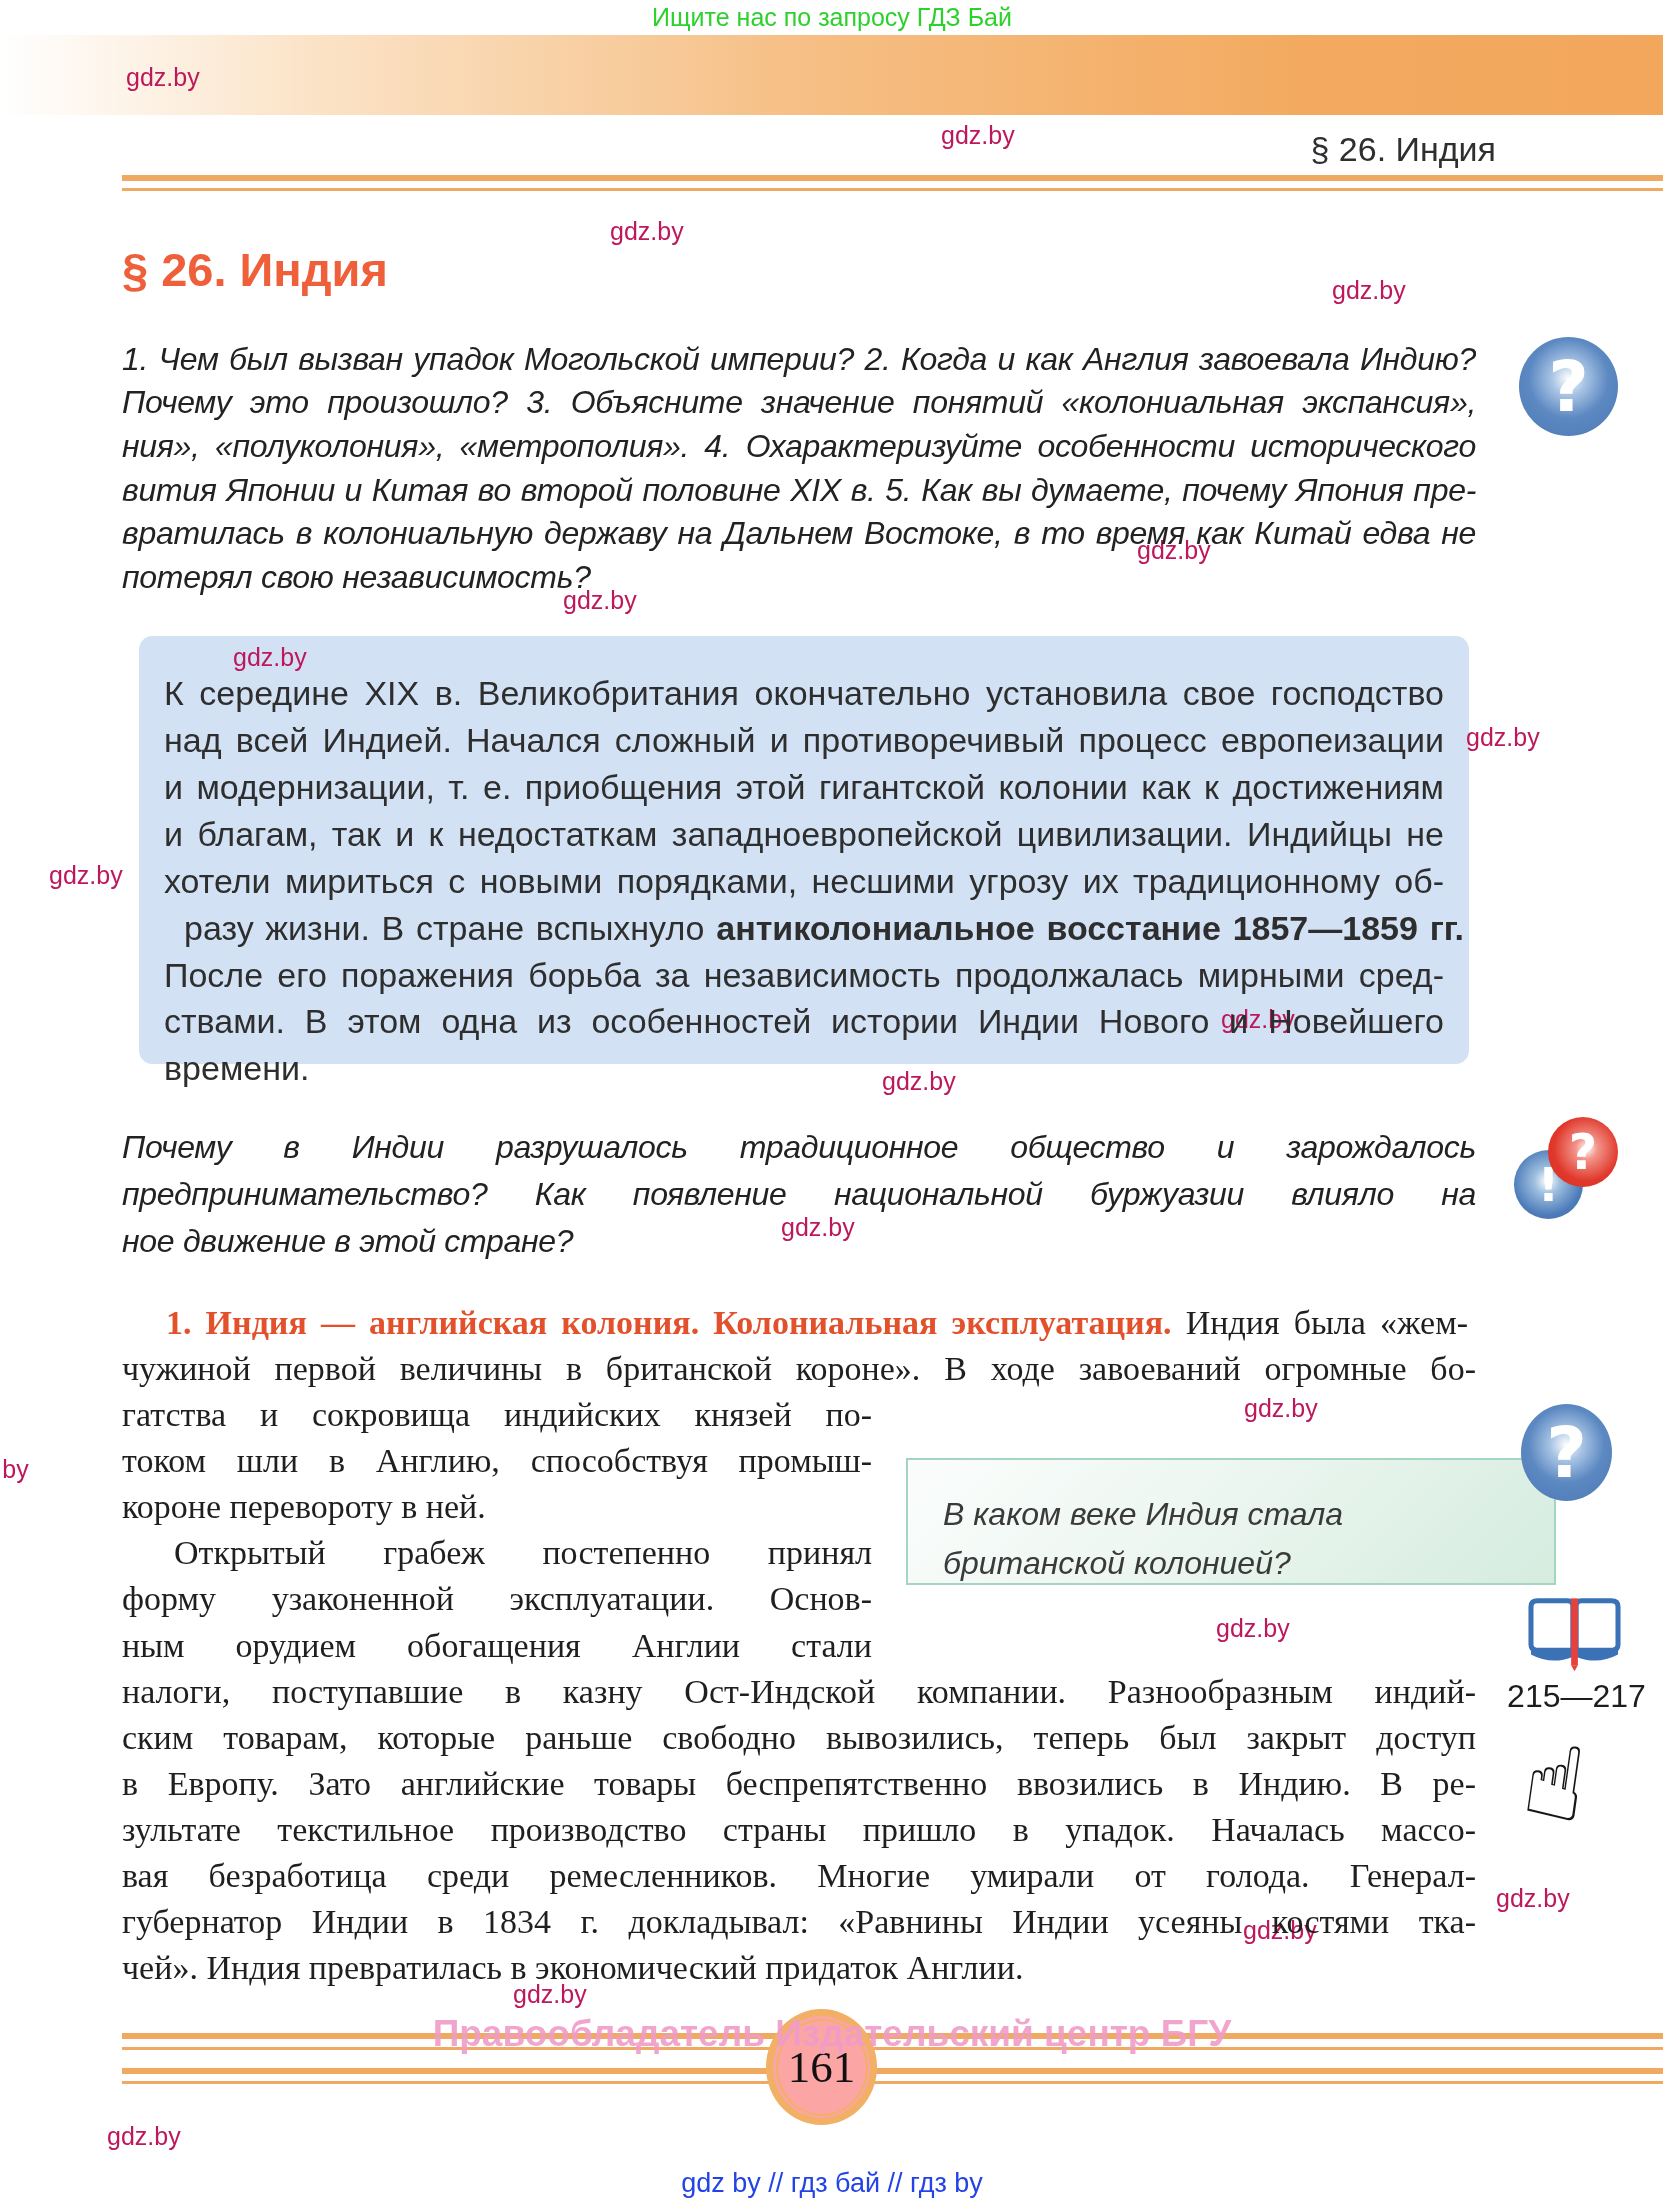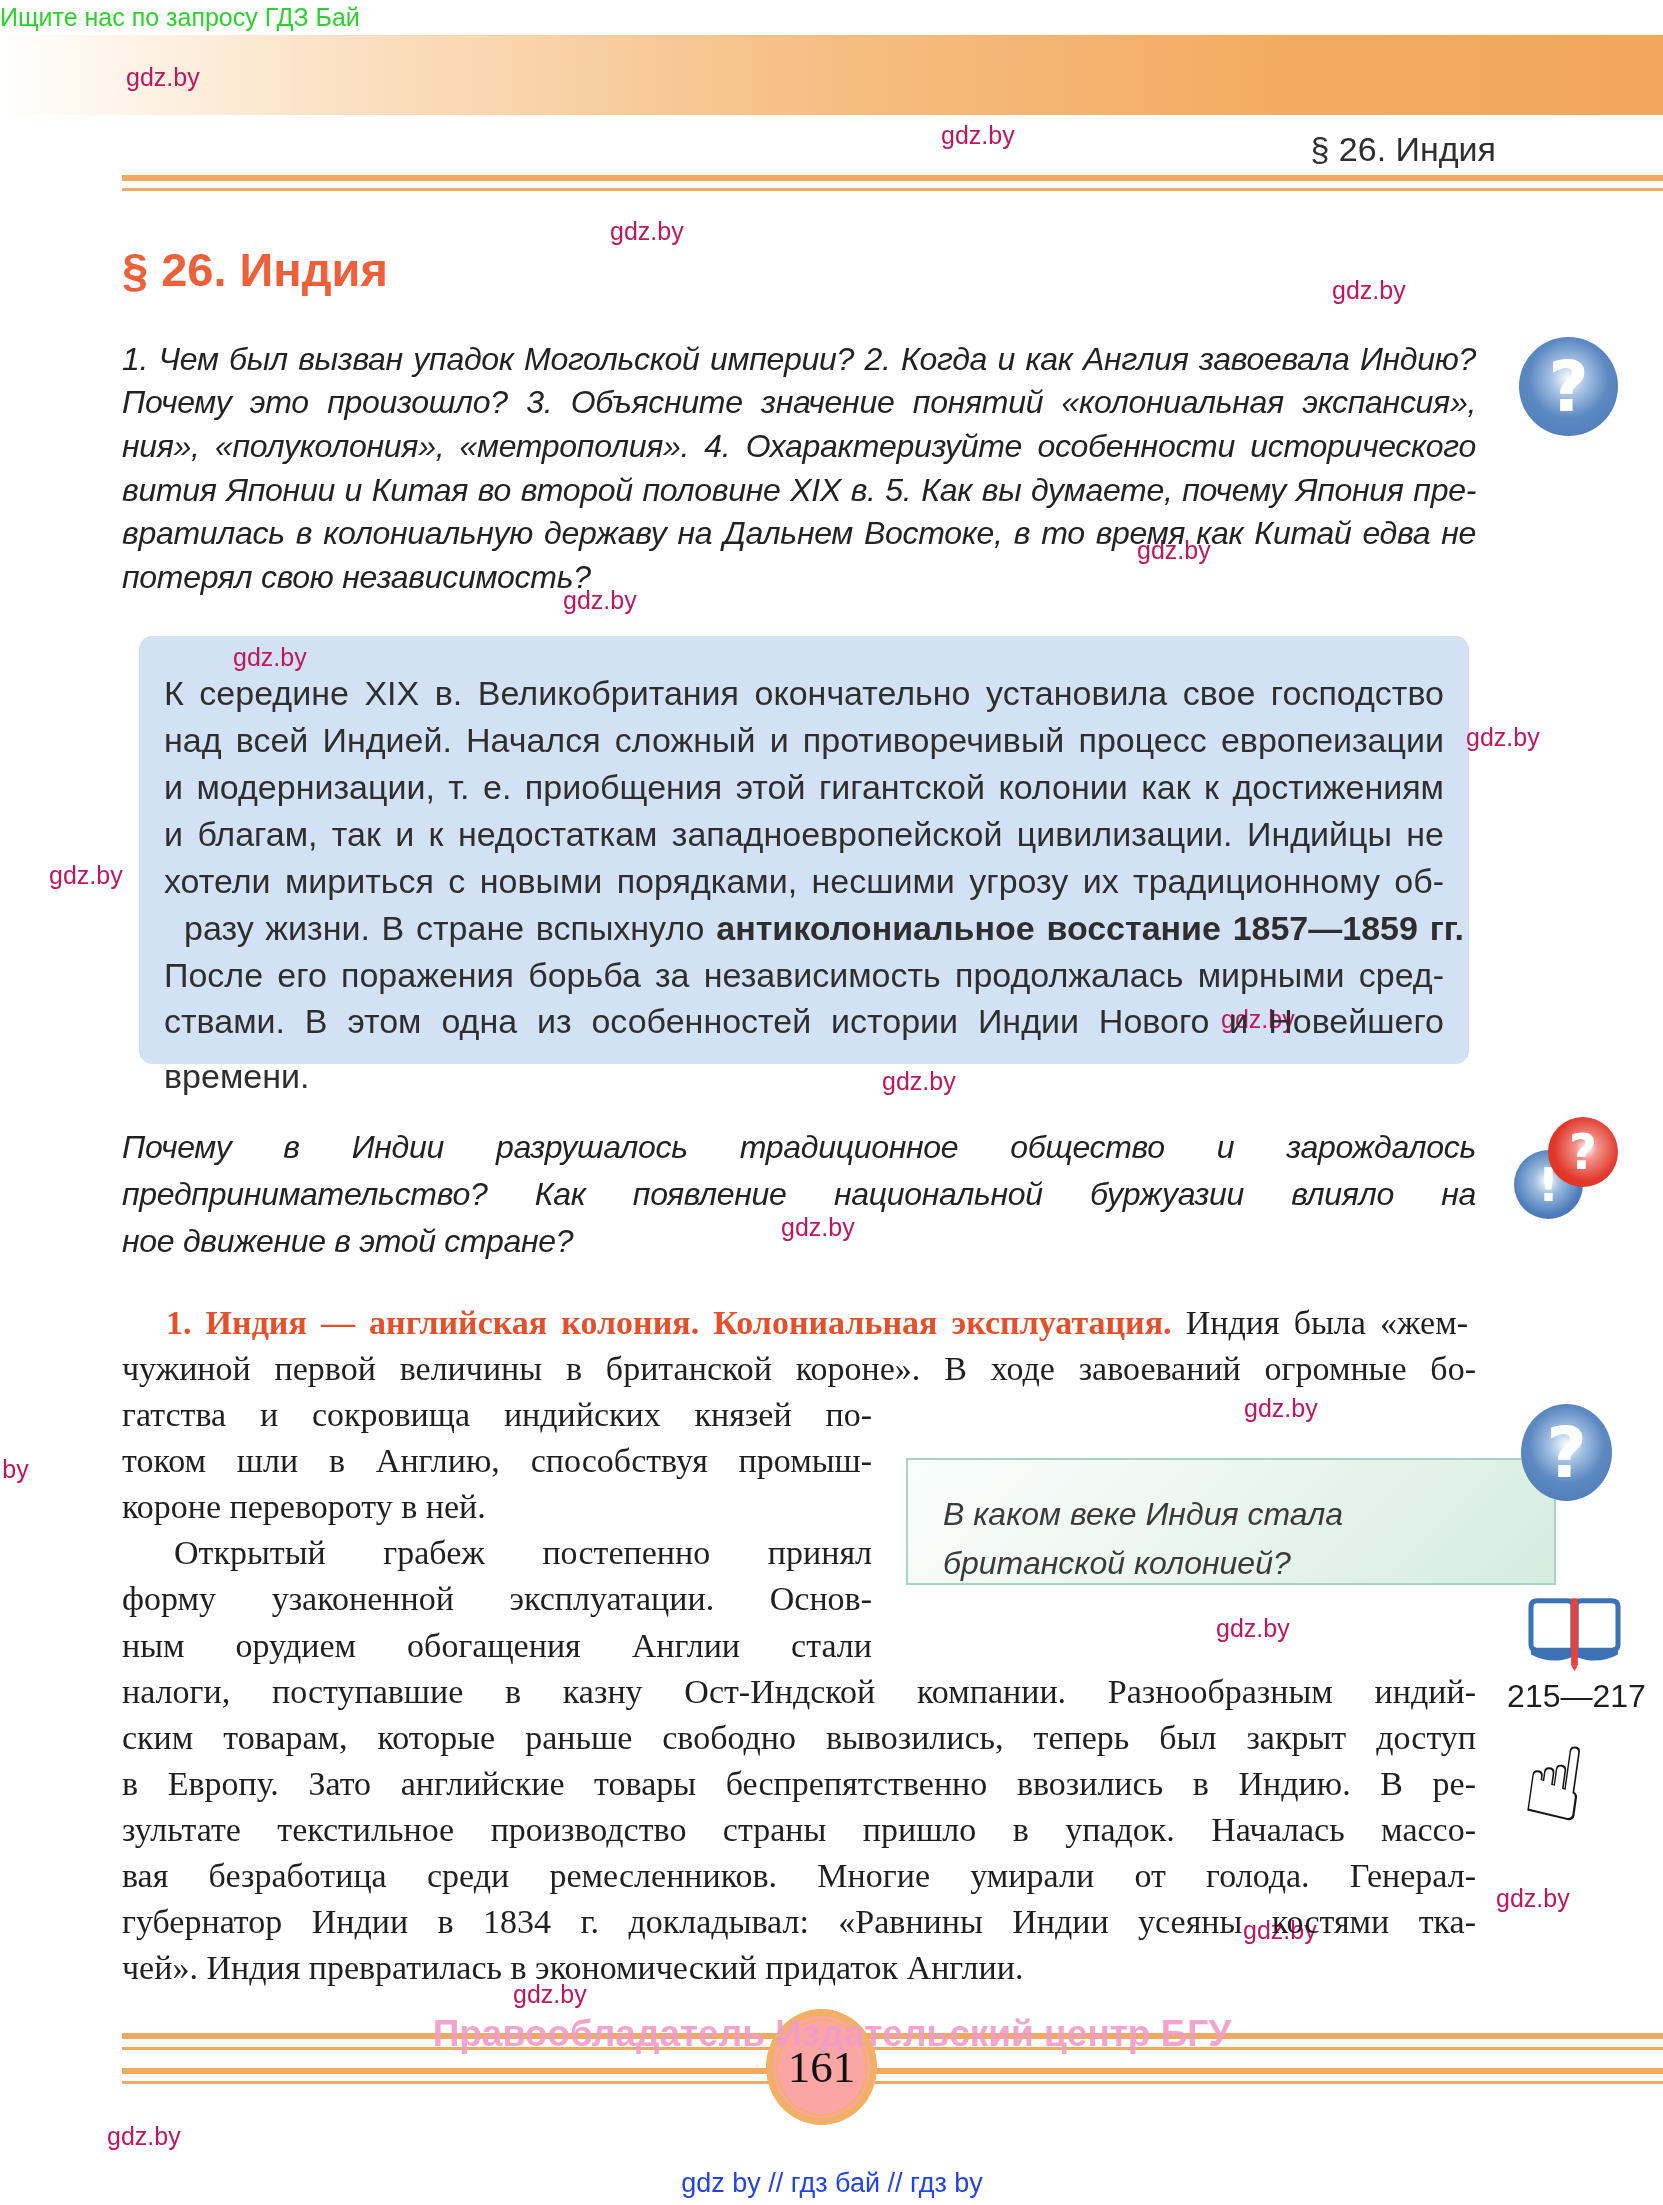--- a/index.html
+++ b/index.html
@@ -1,19 +1,19 @@
 <!DOCTYPE html>
 <html style="font-size:13.4px"><head>
 <meta charset="utf-8">
 <style>
   html,body{margin:0;padding:0;background:#888;}
   #page{position:relative;width:1664px;height:2205px;background:#ffffff;overflow:hidden;
         font-family:"Liberation Sans",sans-serif;}
   
-  #top-banner{position:absolute;top:1.7px;left:0;width:100%;text-align:left;
+  #top-banner{position:absolute;top:1.7px;left:0;width:100%;text-align:center;
     font:400 25px/1.2 "Liberation Sans",sans-serif;color:#2dd12d;}
   
   #header-bar{position:absolute;top:35px;left:0;width:100%;height:80px;
     background:linear-gradient(90deg,#ffffff 0%,#fbe4c9 18%,#f6bf85 48%,#f3aa60 78%,#f2a75c 100%);}
   #running-head{position:absolute;top:131px;right:168px;
     font:400 34px/1.1 "Liberation Sans",sans-serif;color:#2f2f2f;}
   .rule{position:absolute;left:122px;width:1542px;background:#efa961;}
   
   #page-title{position:absolute;left:122px;top:245px;
     font:700 47px/1.05 "Liberation Sans",sans-serif;color:#ee5f3a;}
@@ -156,21 +156,21 @@
     <div class="tline ital38 just" style="left: 122px; top: 513px; width: 1354px; height: 44px;">вратилась в колониальную державу на Дальнем Востоке, в то время как Китай едва не</div>
     <div class="tline ital38 nojust" style="left: 122px; top: 557px; width: 1354px; height: 44px;">потерял свою независимость?</div>
     <div class="tline sans40 just" style="left: 164px; top: 671px; width: 1280px; height: 47px;">К середине XIX в. Великобритания окончательно установила свое господство</div>
     <div class="tline sans40 just" style="left: 164px; top: 718px; width: 1280px; height: 47px;">над всей Индией. Начался сложный и противоречивый процесс европеизации</div>
     <div class="tline sans40 just" style="left: 164px; top: 765px; width: 1280px; height: 47px;">и модернизации, т. е. приобщения этой гигантской колонии как к достижениям</div>
     <div class="tline sans40 just" style="left: 164px; top: 812px; width: 1280px; height: 47px;">и благам, так и к недостаткам западноевропейской цивилизации. Индийцы не</div>
     <div class="tline sans40 just" style="left: 164px; top: 859px; width: 1280px; height: 47px;">хотели мириться с новыми порядками, несшими угрозу их традиционному об-</div>
     <div class="tline sans40 just" style="left: 164px; top: 906px; width: 1280px; height: 47px; margin-left: 20px;"><span>разу жизни. В стране вспыхнуло </span><span class="b">антиколониальное восстание 1857—1859 гг.</span></div>
     <div class="tline sans40 just" style="left: 164px; top: 953px; width: 1280px; height: 47px;">После его поражения борьба за независимость продолжалась мирными сред-</div>
     <div class="tline sans40 just" style="left: 164px; top: 999px; width: 1280px; height: 47px;">ствами. В этом одна из особенностей истории Индии Нового и Новейшего</div>
-    <div class="tline sans40 nojust" style="left: 164px; top: 1046px; width: 1280px; height: 47px; margin-top: 8px;">времени.</div>
+    <div class="tline sans40 nojust" style="left: 164px; top: 1046px; width: 1280px; height: 47px;">времени.</div>
     <div class="tline ital38 just" style="left: 122px; top: 1127px; width: 1354px; height: 47px;">Почему в Индии разрушалось традиционное общество и зарождалось капиталистическое</div>
     <div class="tline ital38 just" style="left: 122px; top: 1174px; width: 1354px; height: 47px;">предпринимательство? Как появление национальной буржуазии влияло на антиколониаль-</div>
     <div class="tline ital38 nojust" style="left: 122px; top: 1221px; width: 1354px; height: 47px;">ное движение в этой стране?</div>
     <div class="tline serif40 just" style="left: 166px; top: 1300px; width: 1302px; height: 46px;"><span class="runhead">1. Индия — английская колония. Колониальная эксплуатация.</span><span> Индия была «жем-</span></div>
     <div class="tline serif40 just" style="left: 122px; top: 1346px; width: 1354px; height: 46px;">чужиной первой величины в британской короне». В ходе завоеваний огромные бо-</div>
     <div class="tline serif40 just" style="left: 122px; top: 1392px; width: 750px; height: 46px;">гатства и сокровища индийских князей по-</div>
     <div class="tline serif40 just" style="left: 122px; top: 1438px; width: 750px; height: 46px;">током шли в Англию, способствуя промыш-</div>
     <div class="tline serif40 nojust" style="left: 122px; top: 1484px; width: 750px; height: 46px;">короне перевороту в ней.</div>
     <div class="tline serif40 just" style="left: 174px; top: 1530px; width: 698px; height: 46px;">Открытый грабеж постепенно принял</div>
     <div class="tline serif40 just" style="left: 122px; top: 1576px; width: 750px; height: 46px;">форму узаконенной эксплуатации. Основ-</div>

